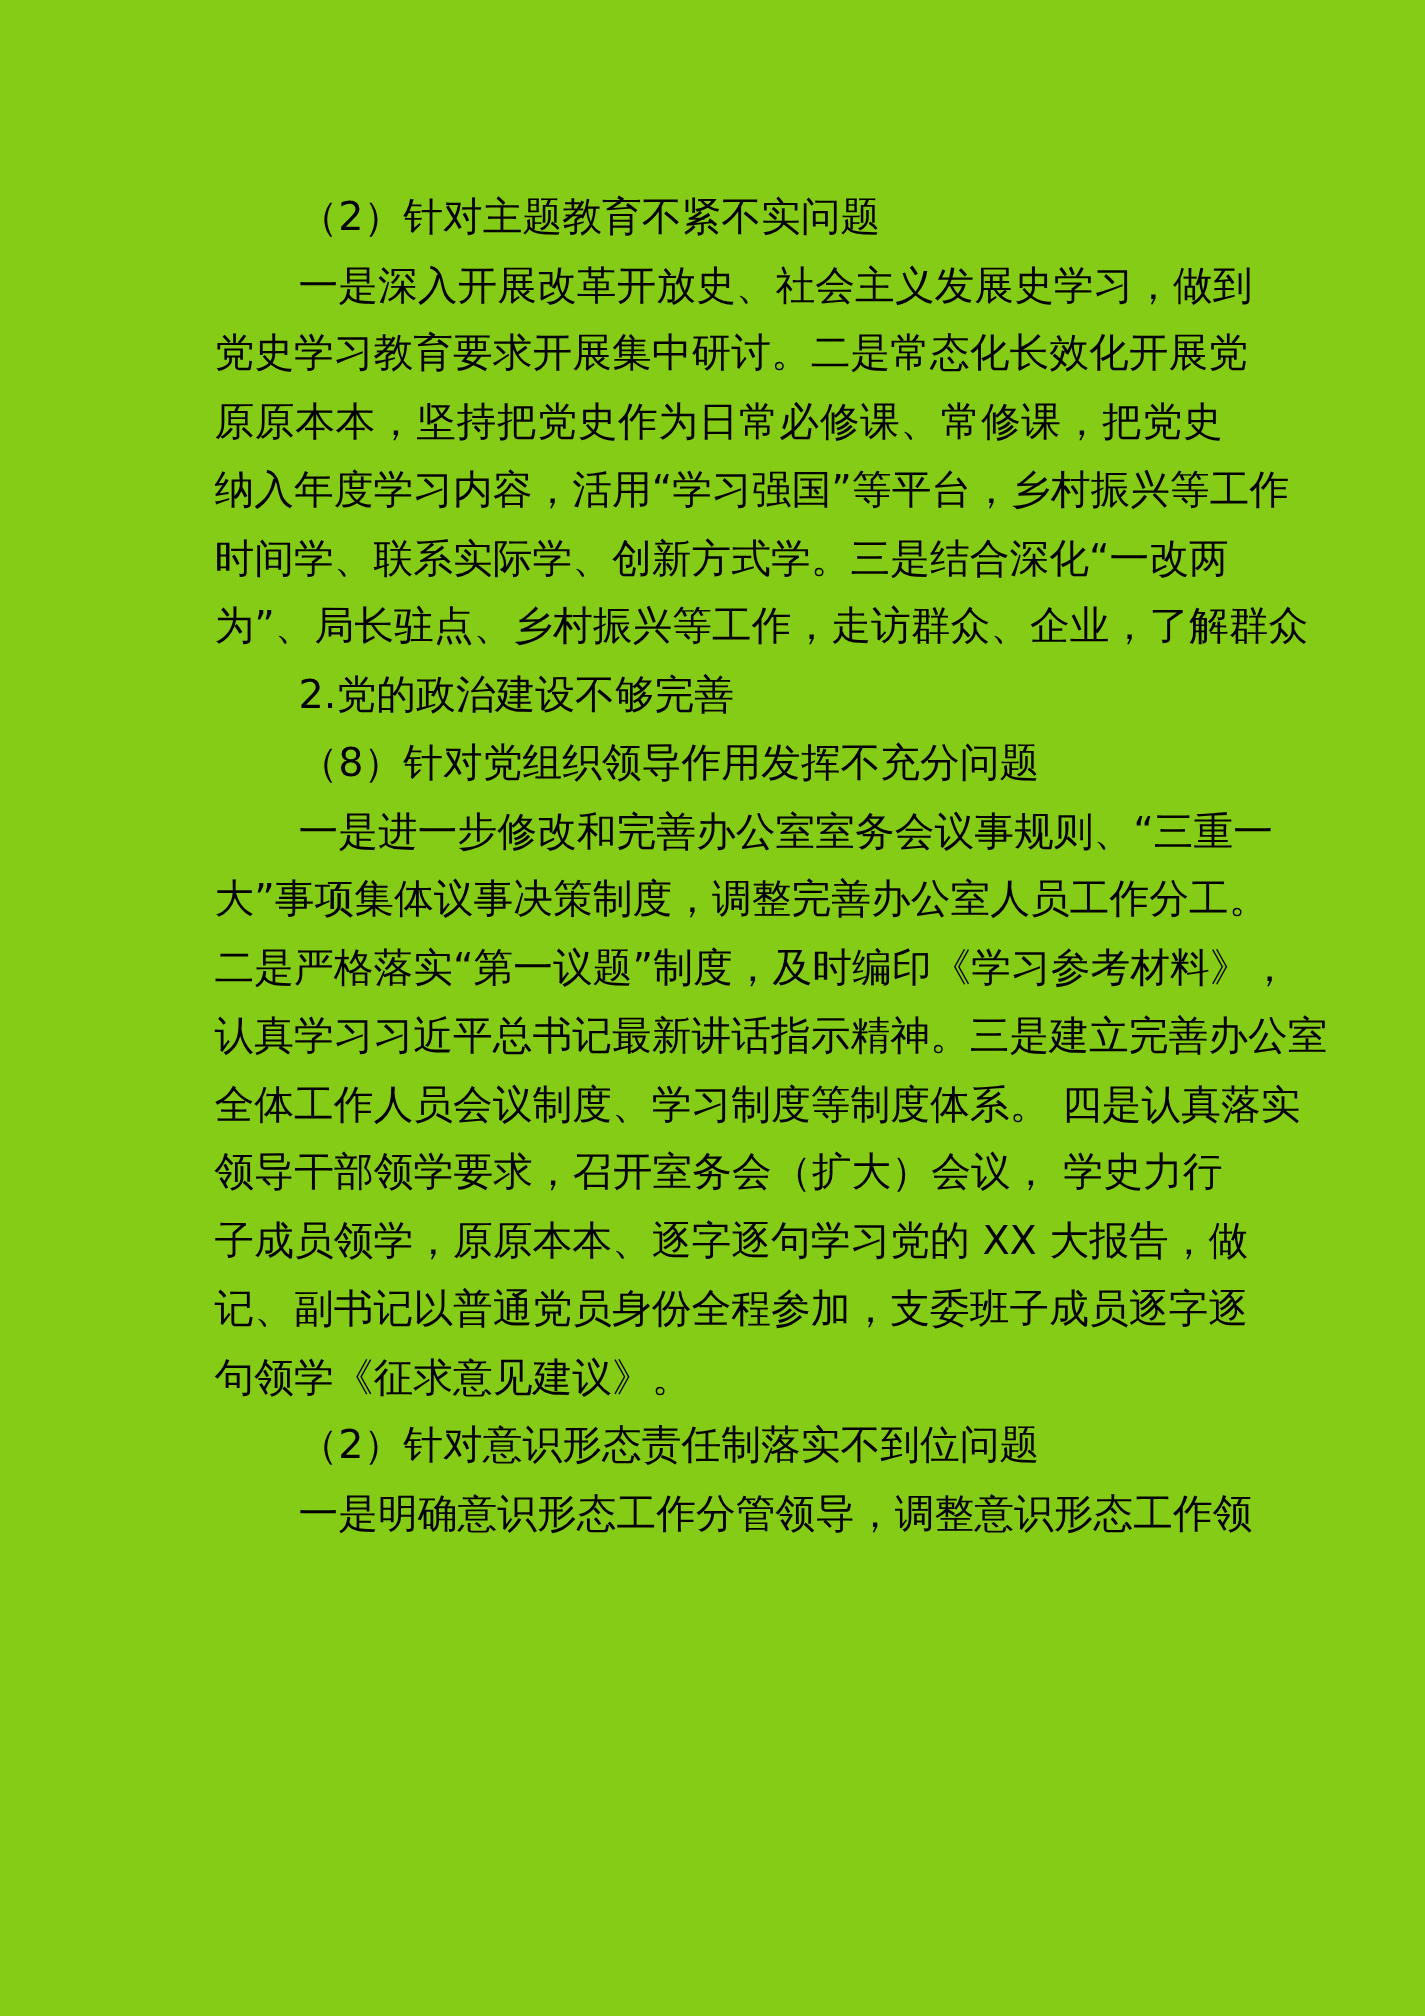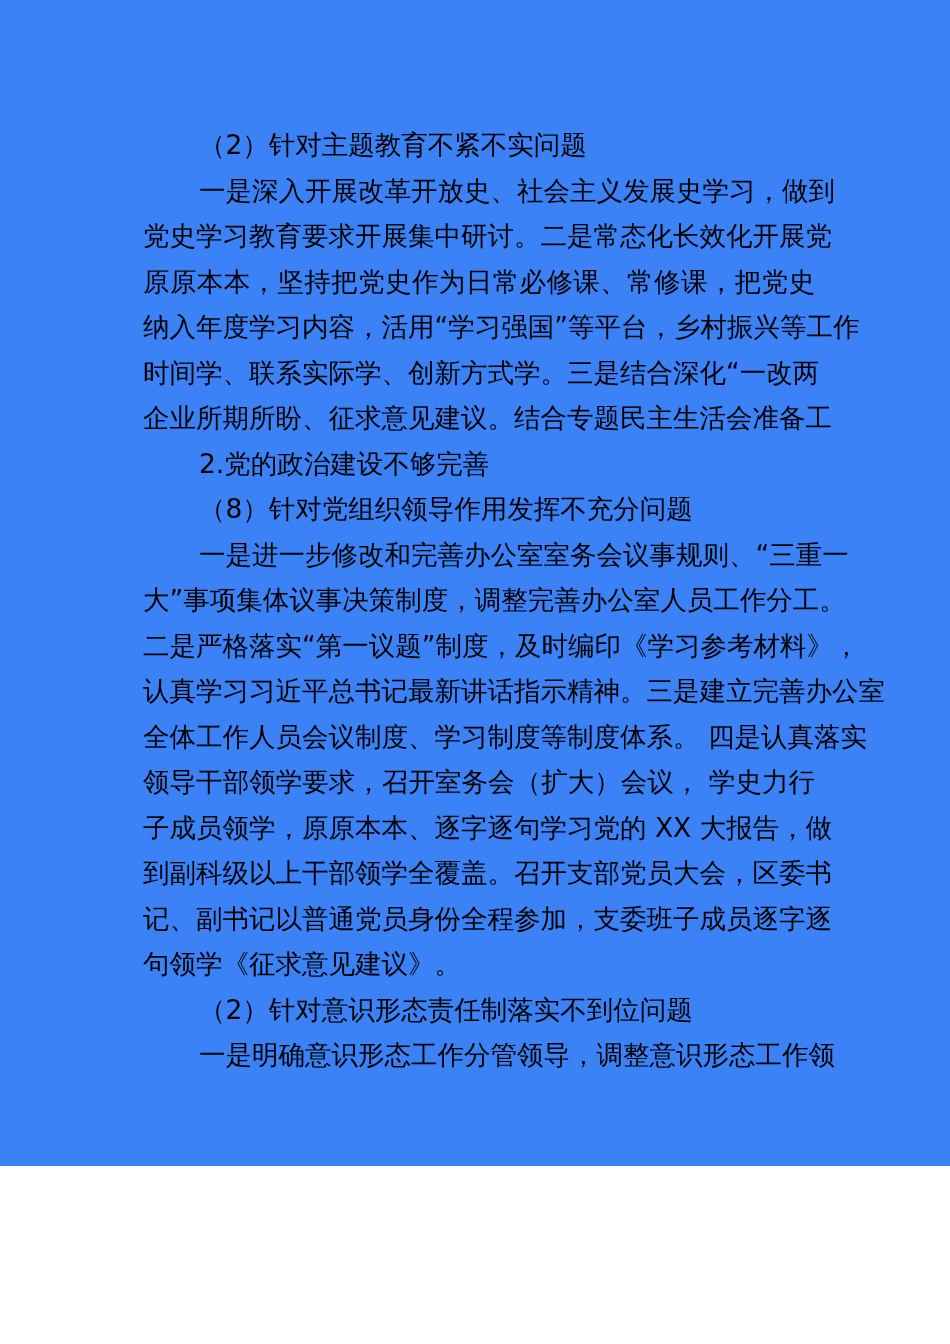--- a/index.html
+++ b/index.html
@@ -1,19 +1,19 @@
 <!DOCTYPE html>
 <html><head>
   <meta charset="utf-8">
   <style>
     html, body { margin: 0; padding: 0; background: #ffffff; }
     body { width: 950px; height: 1344px; position: relative; overflow: hidden; }
     .page {
-      position: absolute; left: 0; top: 0; width: 950px; height: 1166px;
-      background: #3b82f6;
+      position: absolute; left: 0; top: 0; width: 950px; height: 1344px;
+      background: #84cc16;
     }
     .content {
       position: absolute; left: 143px; top: 122px; width: 672px;
       font-family: "DejaVu Sans", "Liberation Sans", sans-serif;
       font-size: 26.5px; color: #000000;
     }
     .line {
       height: 45.5px; line-height: 45.5px; white-space: nowrap;
       text-align: justify; text-align-last: justify; overflow: visible;
     }
@@ -27,36 +27,35 @@
   <div class="content">
 
     <div class="line indent last">（2）针对主题教育不紧不实问题</div>
 
     <div>
       <div class="line indent">一是深入开展改革开放史、社会主义发展史学习，做到</div>
       <div class="line">党史学习教育要求开展集中研讨。二是常态化长效化开展党</div>
       <div class="line">原原本本，坚持把党史作为日常必修课、常修课，把党史</div>
       <div class="line">纳入年度学习内容，活用“学习强国”等平台，乡村振兴等工作</div>
       <div class="line">时间学、联系实际学、创新方式学。三是结合深化“一改两</div>
-      <div class="line">企业所期所盼、征求意见建议。结合专题民主生活会准备工</div>
+      <div class="line">为”、局长驻点、乡村振兴等工作，走访群众、企业，了解群众</div>
     </div>
 
     <div class="line indent last">2.党的政治建设不够完善</div>
 
     <div class="line indent last">（8）针对党组织领导作用发挥不充分问题</div>
 
     <div>
       <div class="line indent">一是进一步修改和完善办公室室务会议事规则、“三重一</div>
       <div class="line">大”事项集体议事决策制度，调整完善办公室人员工作分工。</div>
       <div class="line">二是严格落实“第一议题”制度，及时编印《学习参考材料》，</div>
       <div class="line">认真学习习近平总书记最新讲话指示精神。三是建立完善办公室</div>
       <div class="line">全体工作人员会议制度、学习制度等制度体系。 四是认真落实</div>
       <div class="line">领导干部领学要求，召开室务会（扩大）会议， 学史力行</div>
       <div class="line">子成员领学，原原本本、逐字逐句学习党的 XX 大报告，做</div>
-      <div class="line">到副科级以上干部领学全覆盖。召开支部党员大会，区委书</div>
       <div class="line">记、副书记以普通党员身份全程参加，支委班子成员逐字逐</div>
       <div class="line last">句领学《征求意见建议》。</div>
     </div>
 
     <div class="line indent last">（2）针对意识形态责任制落实不到位问题</div>
 
     <div>
       <div class="line indent">一是明确意识形态工作分管领导，调整意识形态工作领</div>
     </div>
 

